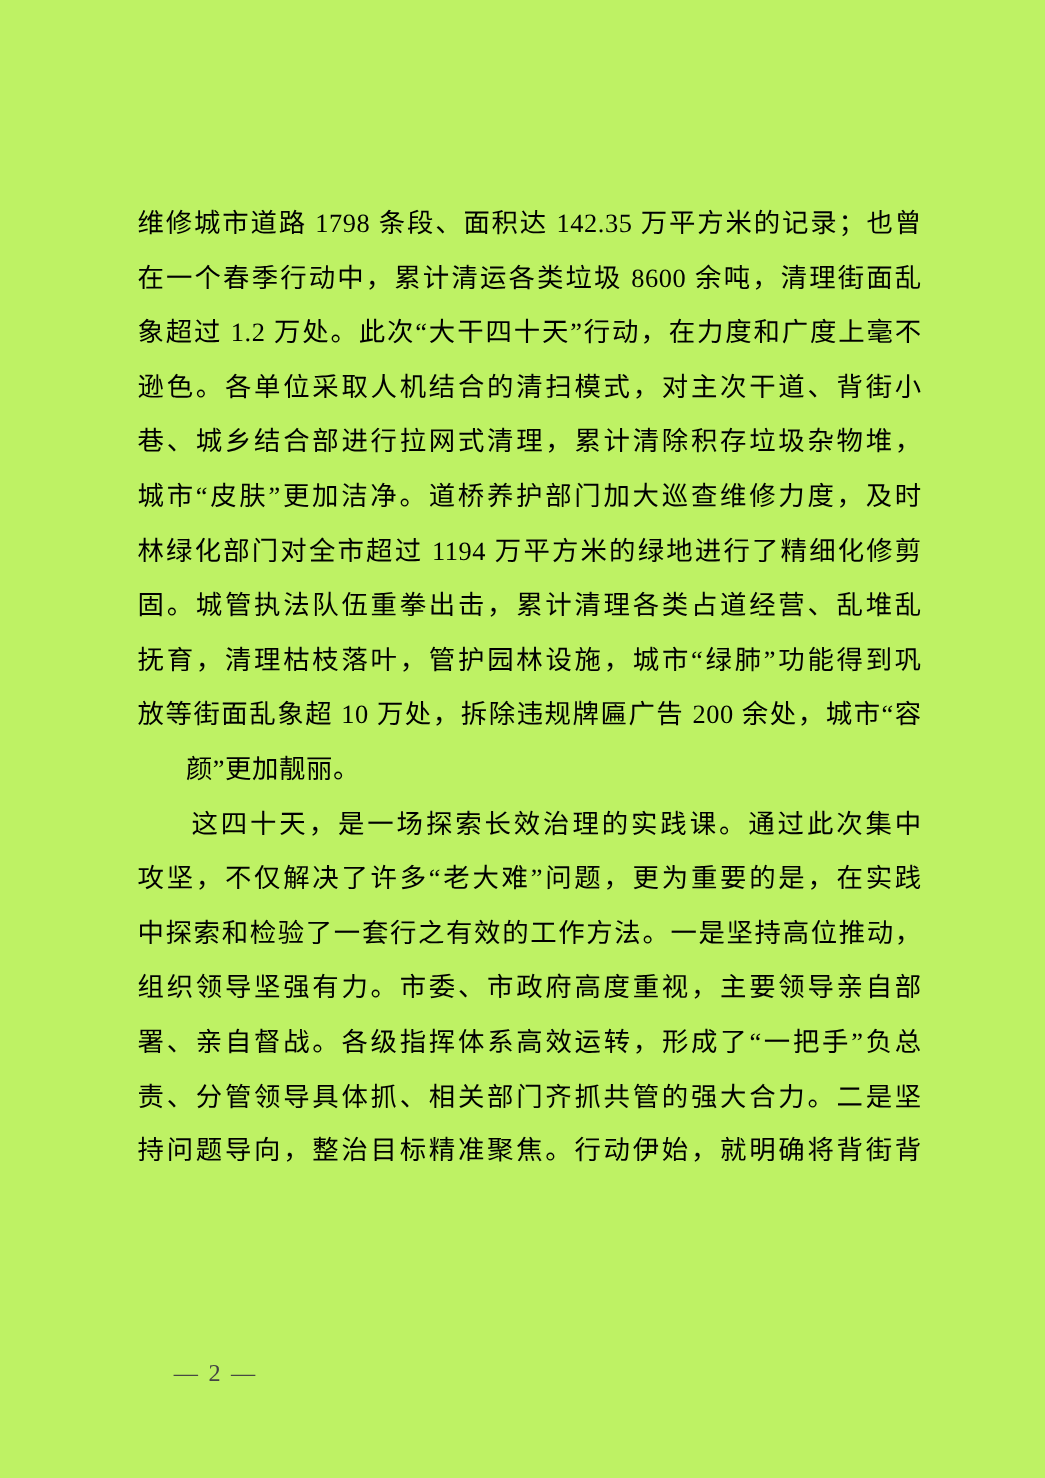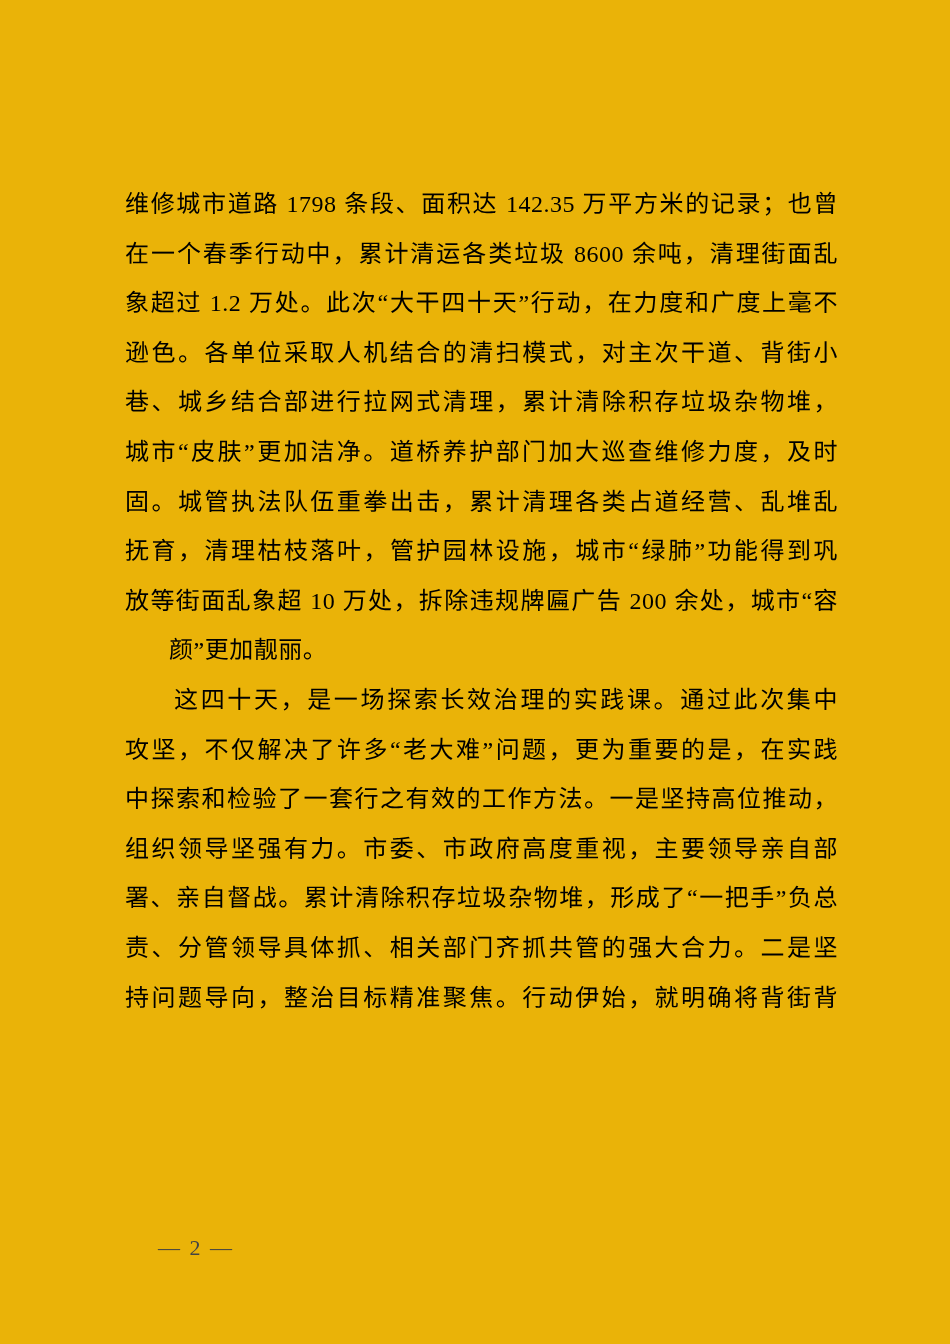--- a/index.html
+++ b/index.html
@@ -4,21 +4,21 @@
 <style>
   html, body {
     margin: 0;
     padding: 0;
     background: #ffffff;
   }
   .page {
     position: relative;
     width: 950px;
     height: 1344px;
-    background: #eab308;
+    background: #bef264;
     color: #000000;
     font-family: "Liberation Serif", "DejaVu Serif", serif;
     overflow: hidden;
   }
   .content {
     position: absolute;
     left: 125px;
     top: 180px;
     width: 713px;
   }
@@ -56,26 +56,27 @@
 <body>
 
 <div class="page">
   <div class="content">
       <div class="line"><span class="seg">维修城市道路 1798 条段、面积达 142.35 万平方米的记录；也曾</span></div>
       <div class="line"><span class="seg">在一个春季行动中，累计清运各类垃圾 8600 余吨，清理街面乱</span></div>
       <div class="line"><span class="seg">象超过 1.2 万处。此次“大干四十天”行动，在力度和广度上毫不</span></div>
       <div class="line"><span class="seg">逊色。各单位采取人机结合的清扫模式，对主次干道、背街小</span></div>
       <div class="line"><span class="seg">巷、城乡结合部进行拉网式清理，累计清除积存垃圾杂物堆，</span></div>
       <div class="line"><span class="seg">城市“皮肤”更加洁净。道桥养护部门加大巡查维修力度，及时</span></div>
+      <div class="line"><span class="seg">林绿化部门对全市超过 1194 万平方米的绿地进行了精细化修剪</span></div>
       <div class="line"><span class="seg">固。城管执法队伍重拳出击，累计清理各类占道经营、乱堆乱</span></div>
       <div class="line"><span class="seg">抚育，清理枯枝落叶，管护园林设施，城市“绿肺”功能得到巩</span></div>
       <div class="line"><span class="seg">放等街面乱象超 10 万处，拆除违规牌匾广告 200 余处，城市“容</span></div>
       <div class="line short"><span class="seg">颜”更加靓丽。</span></div>
       <div class="line indent"><span class="seg">这四十天，是一场探索长效治理的实践课。通过此次集中</span></div>
       <div class="line"><span class="seg">攻坚，不仅解决了许多“老大难”问题，更为重要的是，在实践</span></div>
       <div class="line"><span class="seg">中探索和检验了一套行之有效的工作方法。</span><span class="seg bold">一是</span><span class="seg">坚持高位推动，</span></div>
       <div class="line"><span class="seg">组织领导坚强有力。市委、市政府高度重视，主要领导亲自部</span></div>
-      <div class="line"><span class="seg">署、亲自督战。累计清除积存垃圾杂物堆，形成了“一把手”负总</span></div>
+      <div class="line"><span class="seg">署、亲自督战。各级指挥体系高效运转，形成了“一把手”负总</span></div>
       <div class="line"><span class="seg">责、分管领导具体抓、相关部门齐抓共管的强大合力。</span><span class="seg bold">二是</span><span class="seg">坚</span></div>
       <div class="line"><span class="seg">持问题导向，整治目标精准聚焦。行动伊始，就明确将背街背</span></div>
     </div>
   <div class="footer">— 2 —</div>
 </div>
 
 </body></html>

